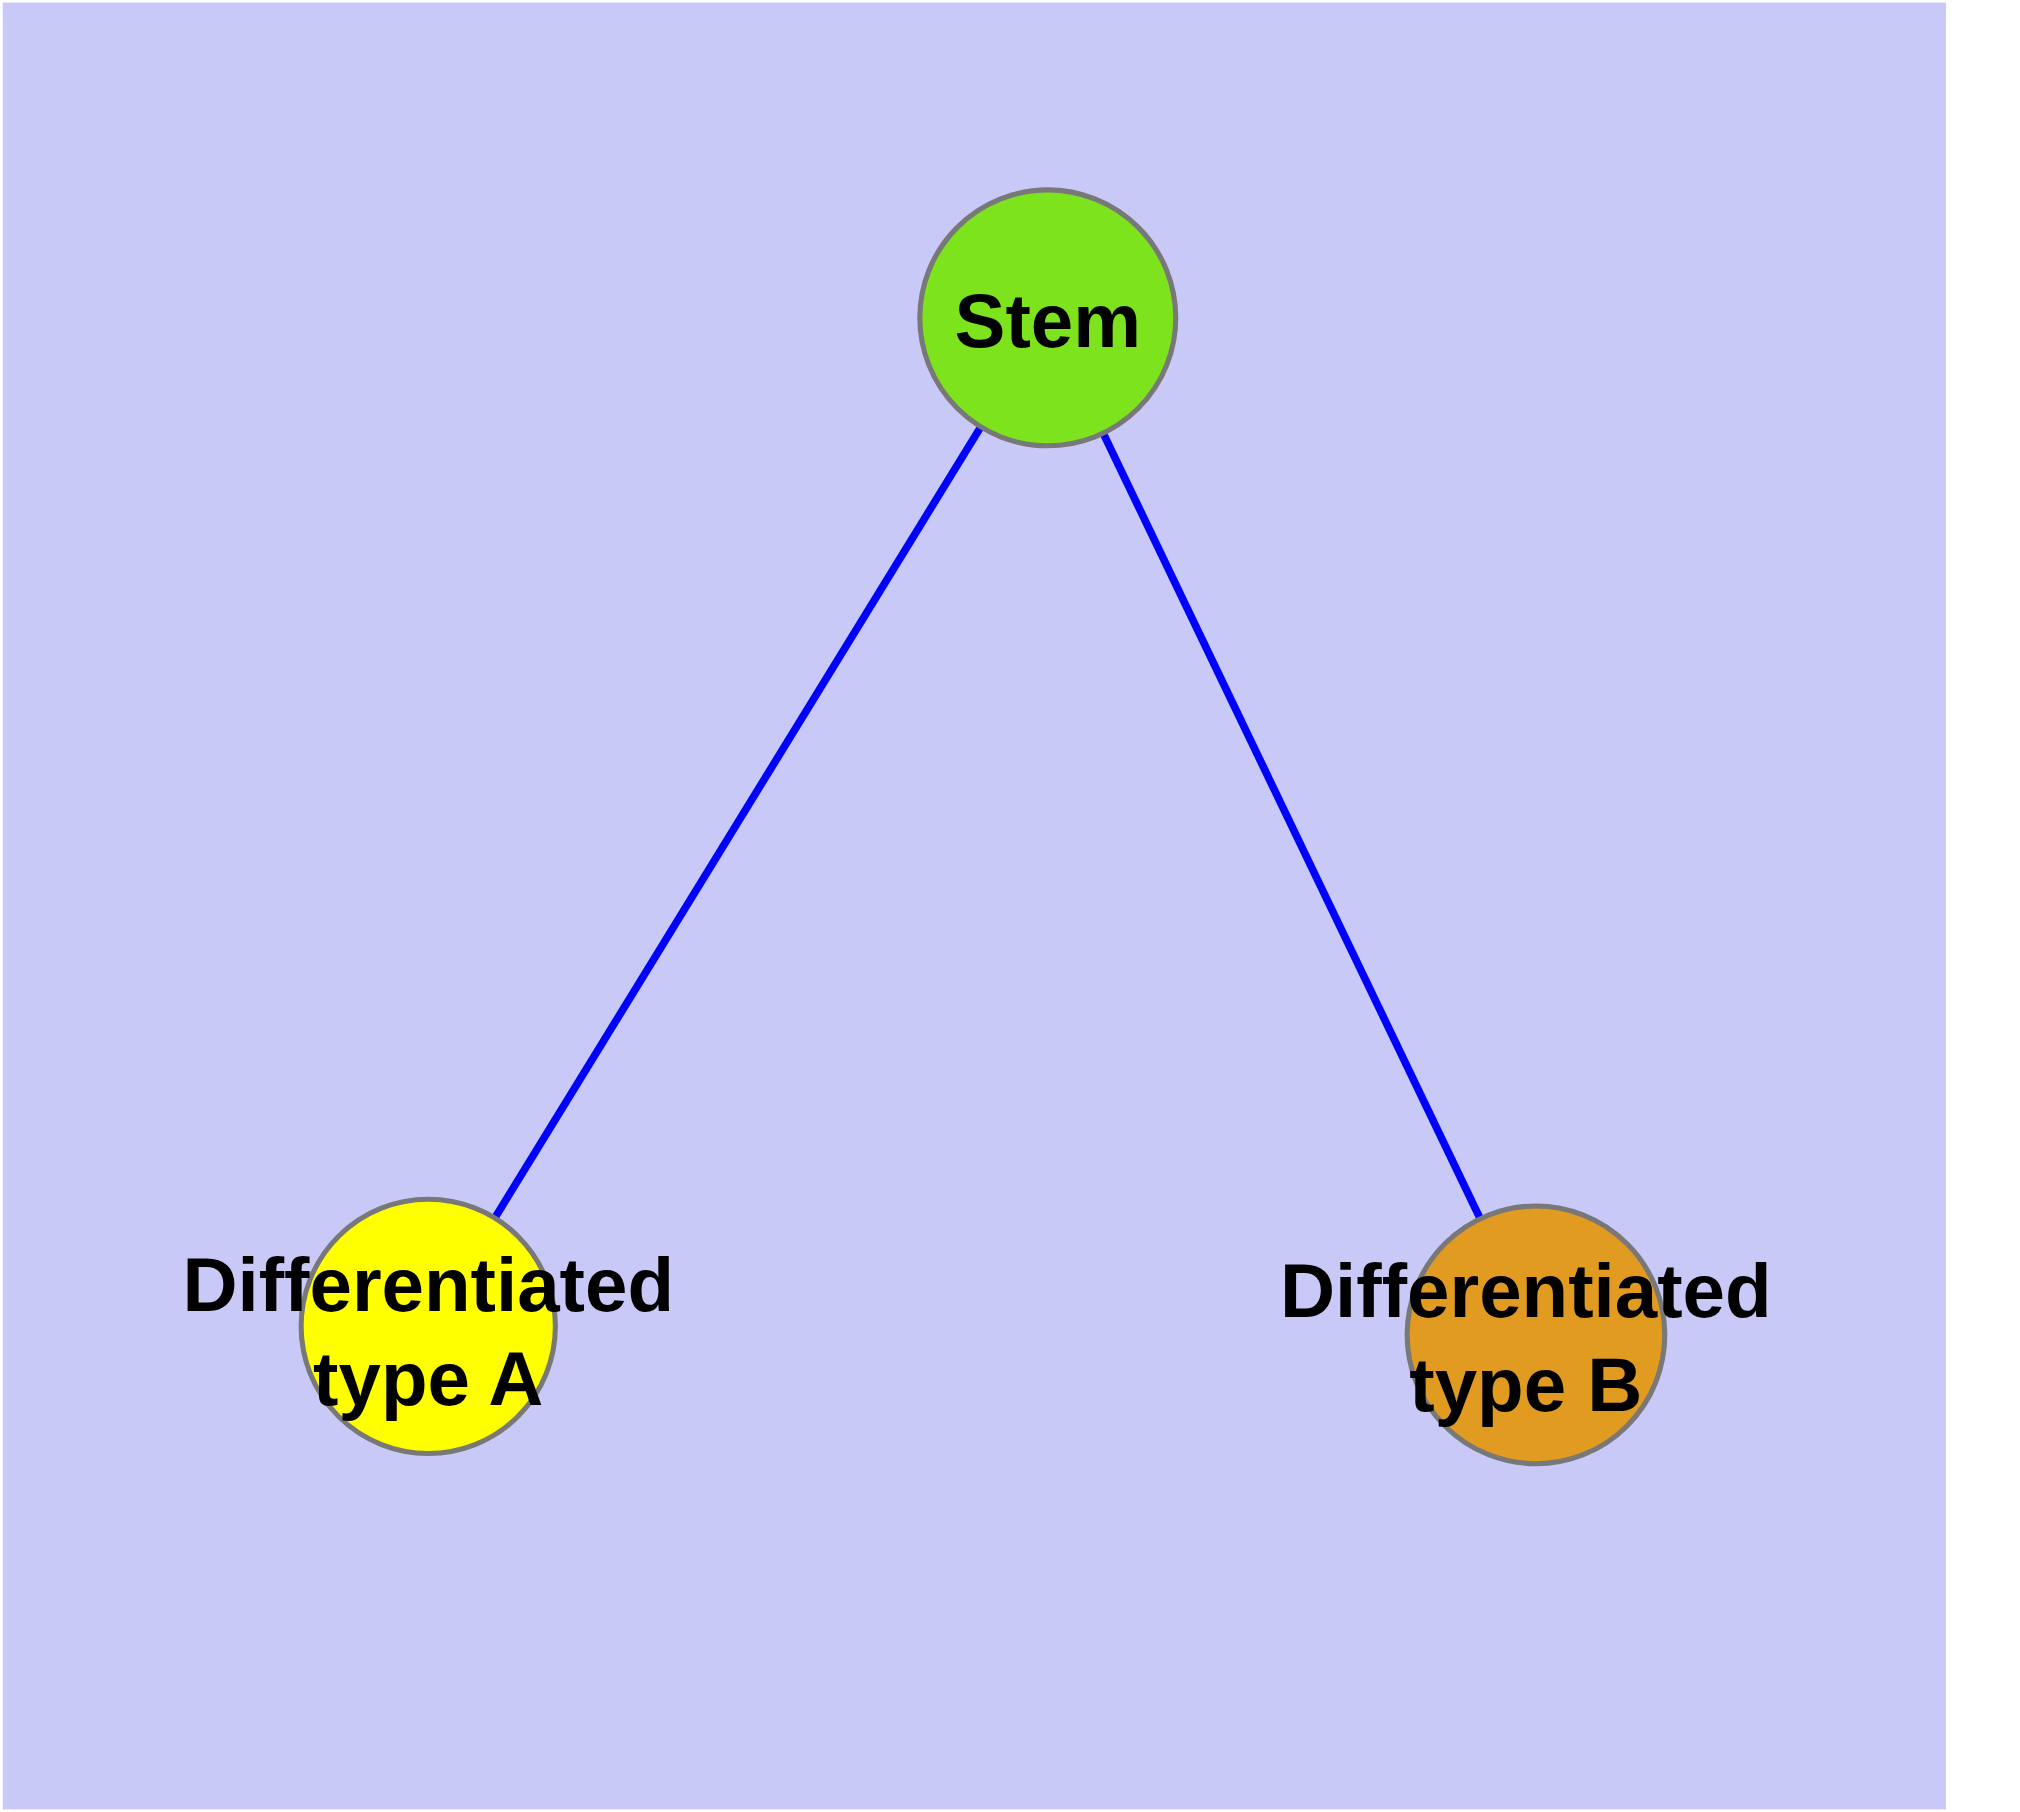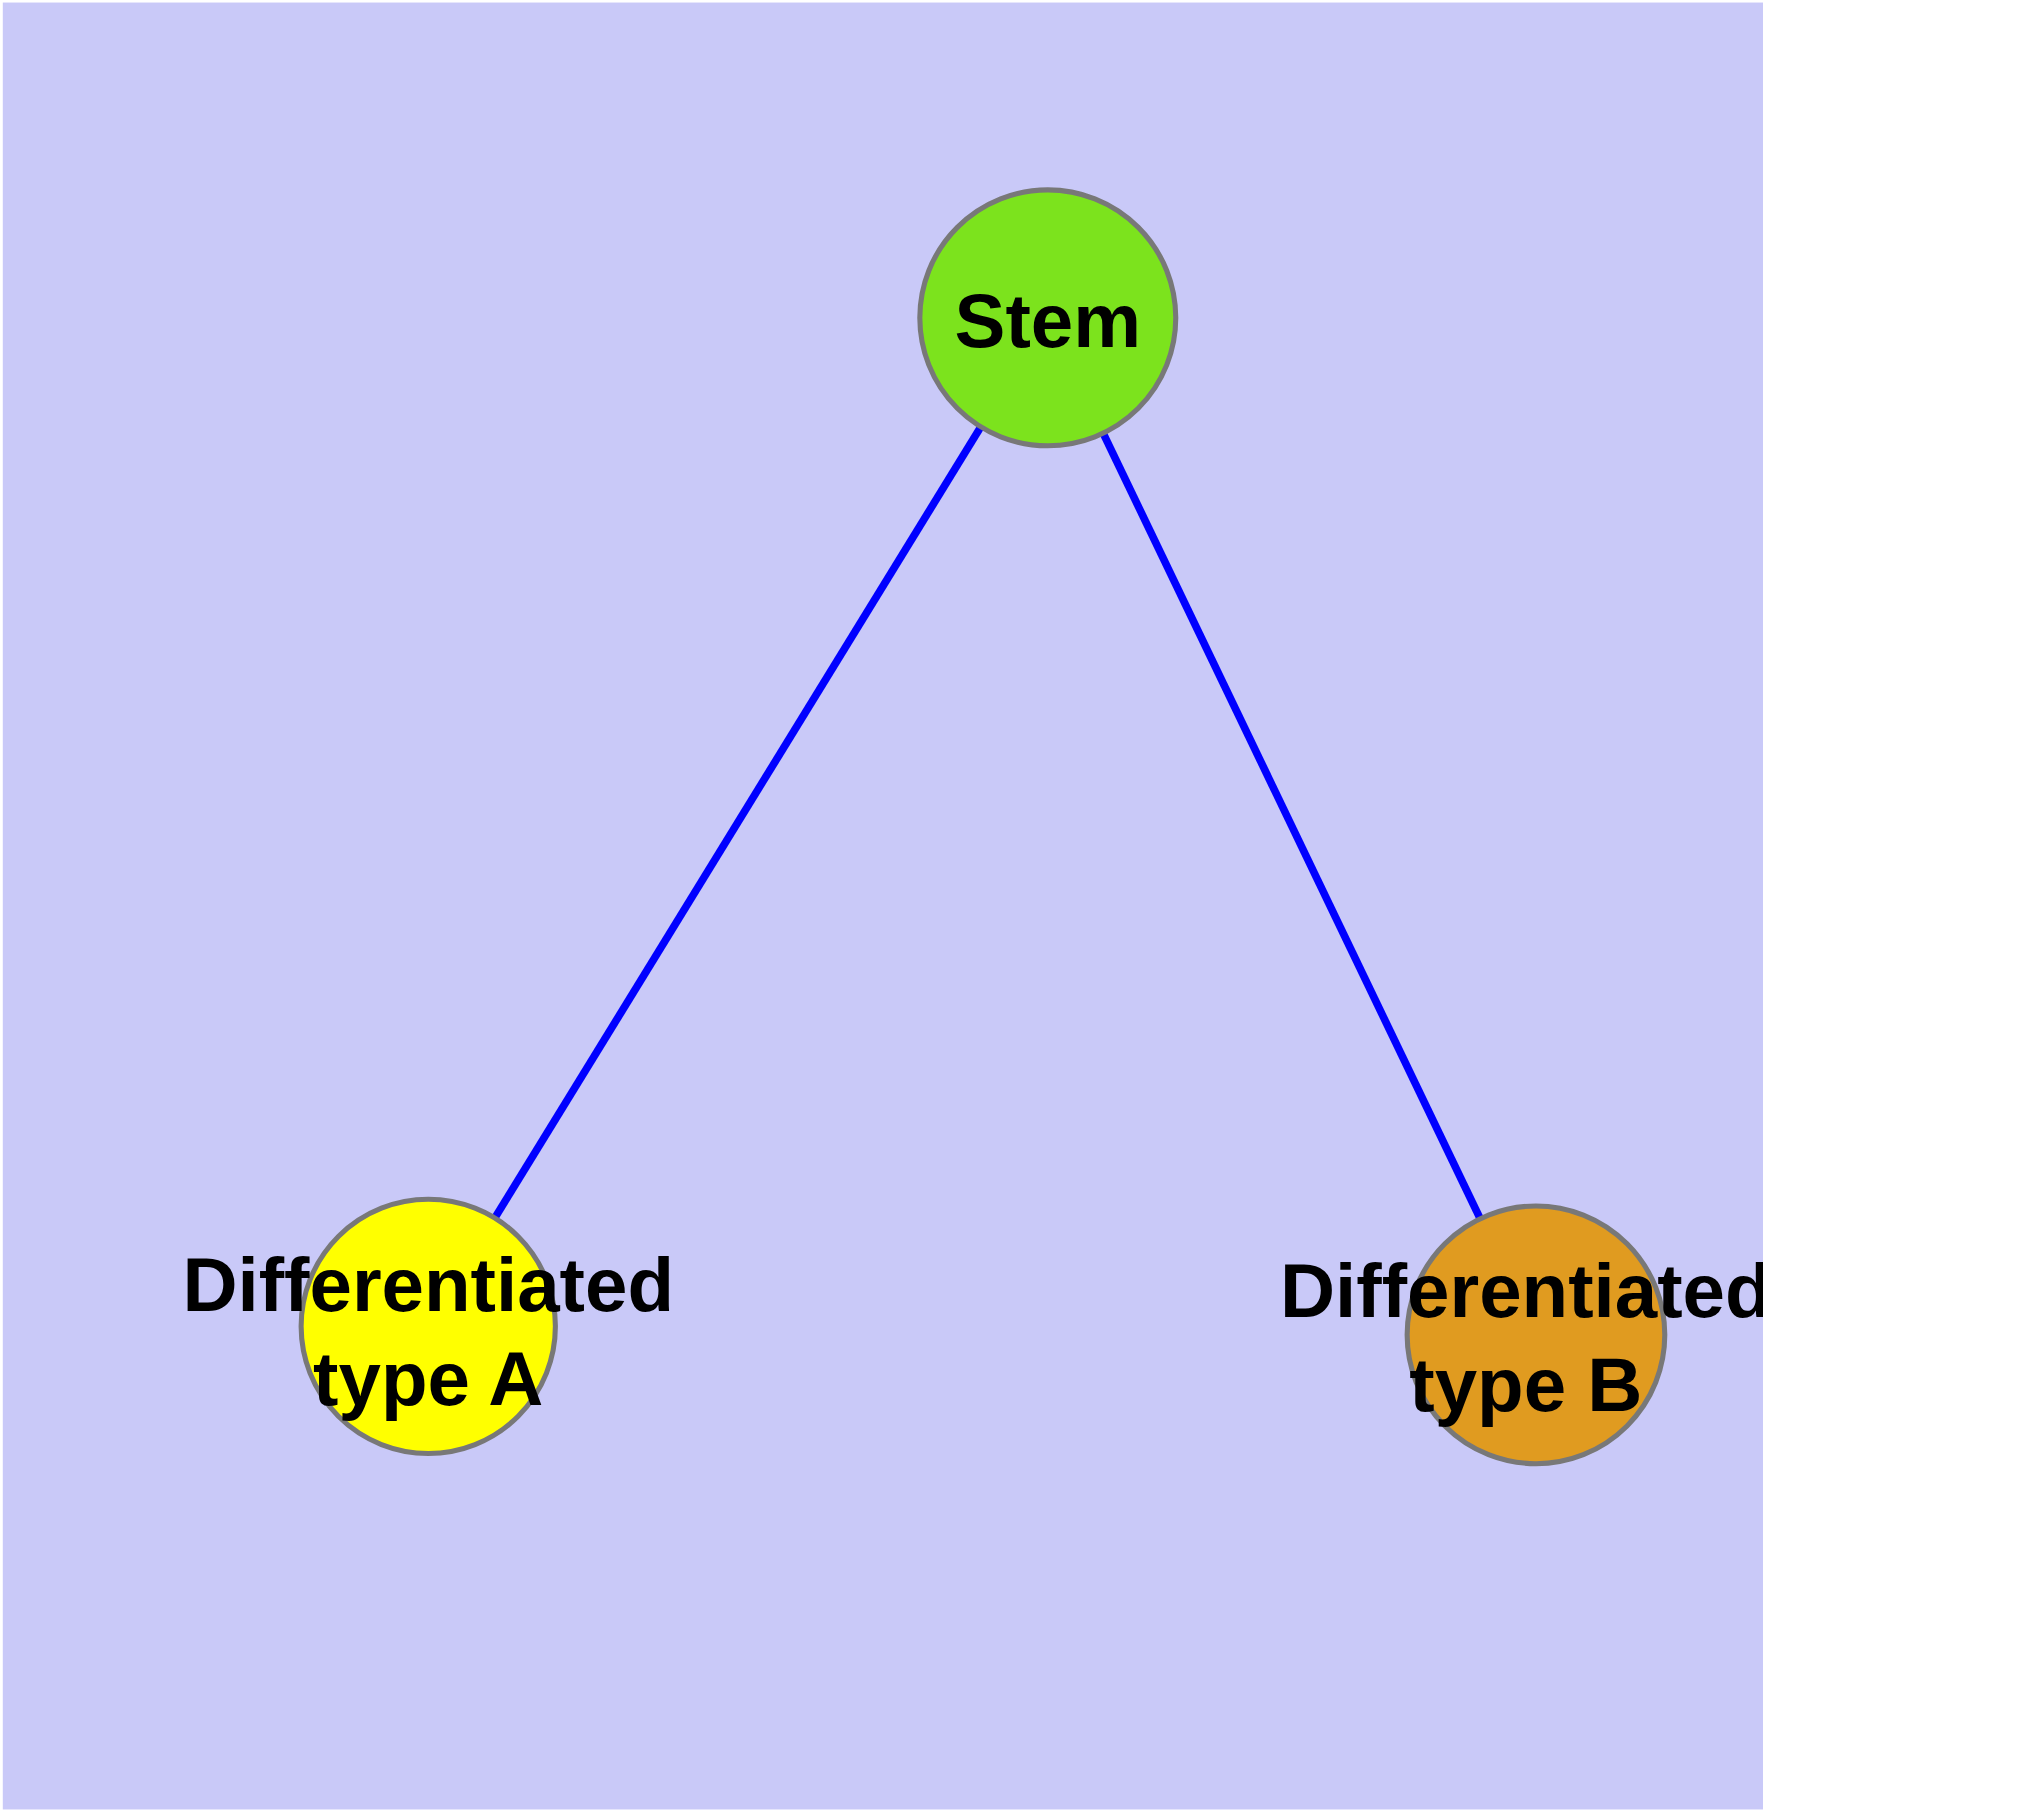--- a/index.html
+++ b/index.html
@@ -2,21 +2,21 @@
 <html style="--page-border: #ffffff; --background: #c9c9f8; --text: #000000;font-size:13.6px"><head>
 <meta charset="utf-8">
 <style>
   html, body {
     margin: 0;
     padding: 0;
     background: var(--page-border, #ffffff);
   }
   .canvas {
     position: relative;
-    width: 1763px;
+    width: 1946px;
     height: 1812px;
     background: var(--page-border, #ffffff);
     overflow: hidden;
   }
   .board {
     position: absolute;
     left: 0;
     top: 0;
   }
   .node-label {

